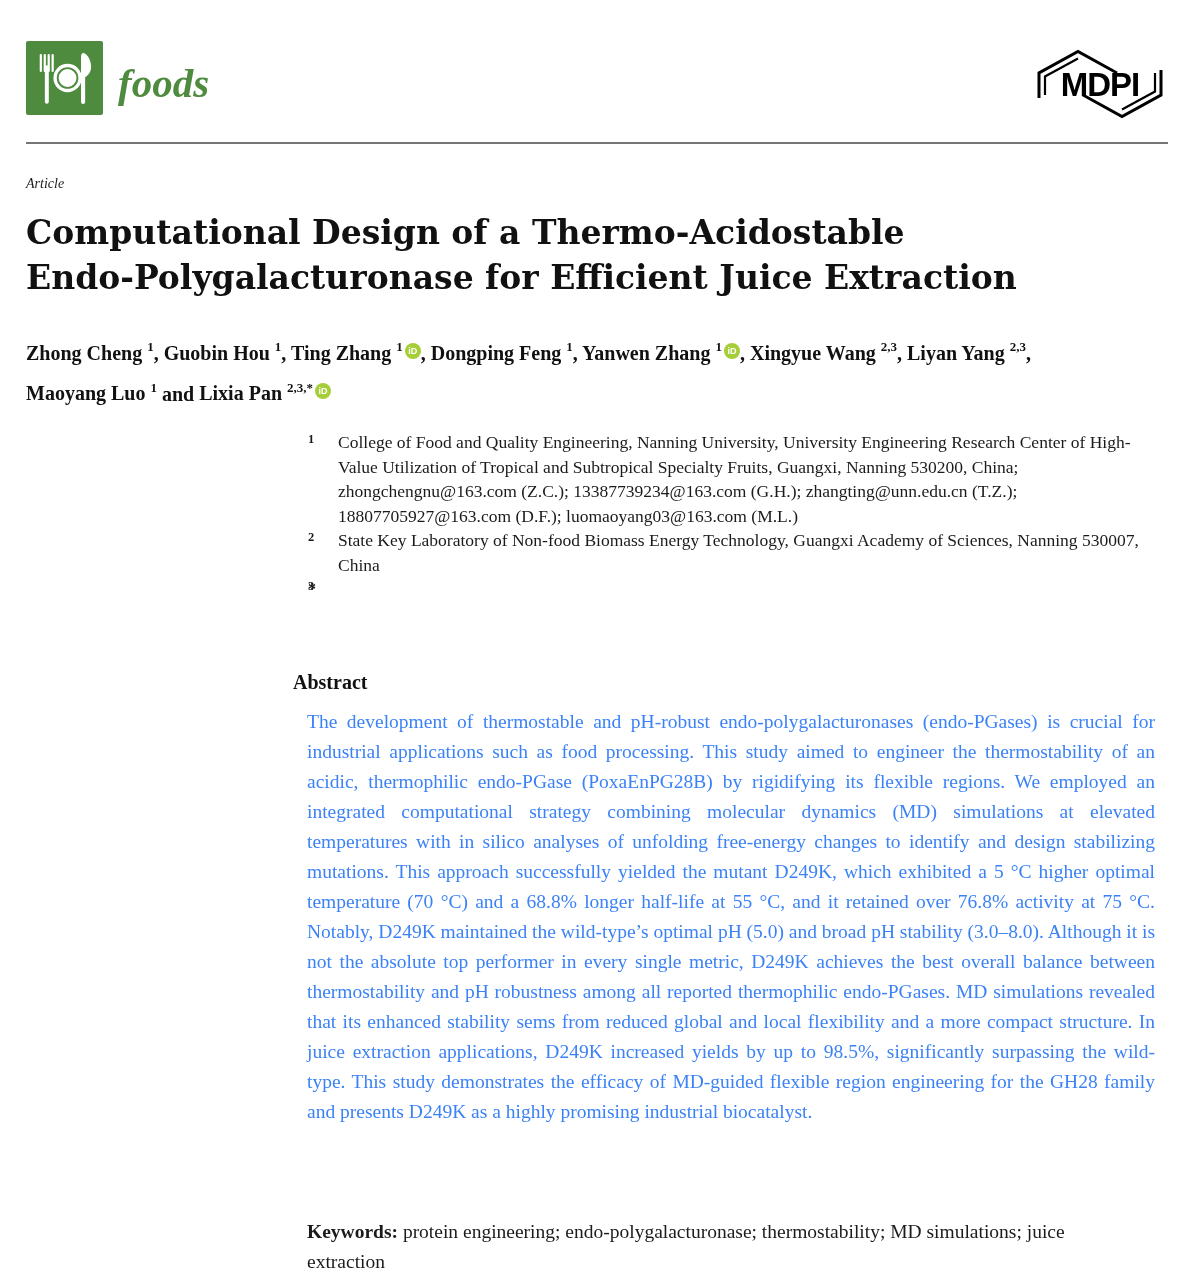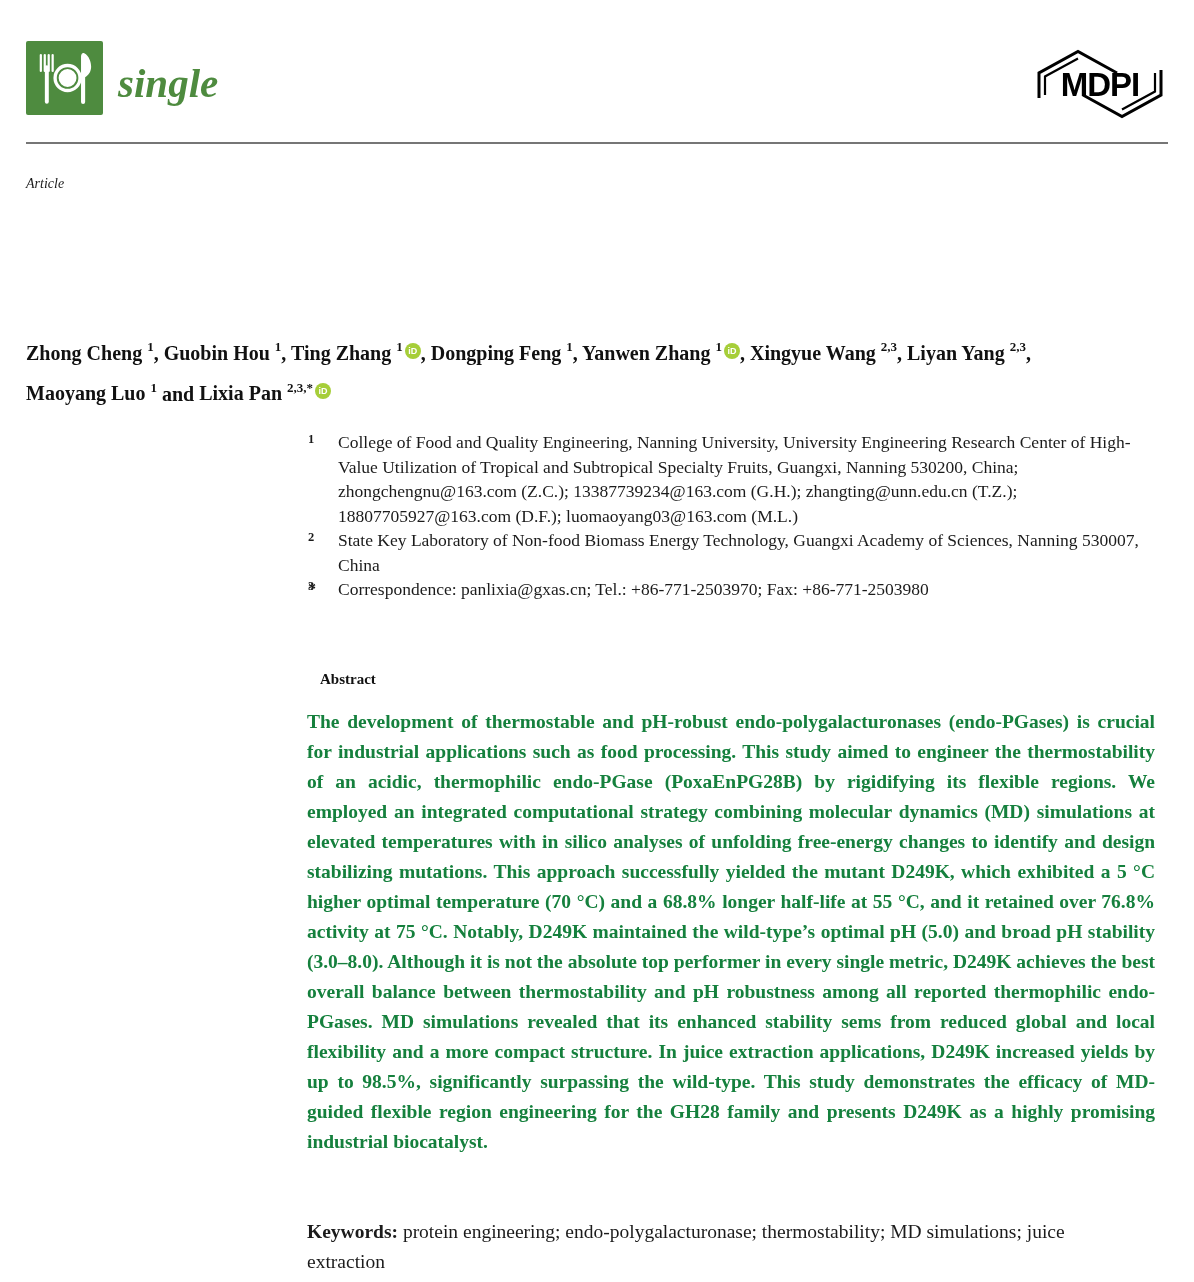--- a/index.html
+++ b/index.html
@@ -61,26 +61,26 @@
     font-size:17.5px; line-height:24.5px; color:#1b1b1b;
   }
   .affil { position:relative; padding-left:31px; }
   .affil .marker {
     position:absolute; left:1px; top:-3px;
     font-size:12.5px; font-weight:bold;
   }
   .affil .marker.star { font-weight:bold; font-size:16px; top:0; }
   
   .abstract-heading {
-    position:absolute; left:320px; top:671px;
-    font-size:15px; font-weight:bold; color:#111111;
+    position:absolute; left:293px; top:671px;
+    font-size:20px; font-weight:bold; color:#111111;
   }
   .abstract-text {
     position:absolute; left:307px; top:707px; width:848px;
-    font-size:19.5px; line-height:30px; text-align:justify; color:#15803d;font-weight:bold;
+    font-size:19.5px; line-height:30px; text-align:justify; color:#3b82f6;
   }
   .keywords {
     position:absolute; left:307px; top:1217px; width:810px;
     font-size:19.5px; line-height:30px; color:#1b1b1b;
   }
   .keywords b { font-weight:bold; }
 </style>
 </head>
 <body>
 
@@ -96,43 +96,44 @@
         <rect x="22.8" y="9" width="2.6" height="21" rx="1.3" fill="#ffffff"></rect>
 
         <rect x="15" y="22" width="4.6" height="45" rx="2.3" fill="#ffffff"></rect>
 
         <circle cx="41.5" cy="37" r="16.5" fill="#ffffff"></circle>
         <circle cx="41.5" cy="37" r="11.5" fill="none" stroke="#4e8b3f" stroke-width="2.2"></circle>
 
         <path d="M61 8 C 66.5 11, 69 18, 69 24 C 69 30, 65.5 34.5, 62 36 L 62 65 A 2.4 2.4 0 0 1 57.2 65 L 57.2 12 C 57.2 9.2, 58.8 7, 61 8 Z" fill="#ffffff"></path>
       </svg>
     </div>
-    <span class="logo-text">single</span>
+    <span class="logo-text">foods</span>
   </div>
 
   <svg class="mdpi-logo" viewBox="0 0 132 72">
     <path d="M5 50 L5 25 L44 3.5 L83 25" fill="none" stroke="#000000" stroke-width="3"></path>
     <path d="M11 47 L11 28.5 L44 10.5" fill="none" stroke="#000000" stroke-width="2.2"></path>
     <path d="M127 22 L127 47 L88 68.5 L49 47" fill="none" stroke="#000000" stroke-width="3"></path>
     <path d="M121 25 L121 43.5 L88 61.5" fill="none" stroke="#000000" stroke-width="2.2"></path>
     <text x="66" y="48" text-anchor="middle" font-family="Liberation Sans, sans-serif" font-size="33" font-weight="900" letter-spacing="-1" fill="#000000">MDPI</text>
   </svg>
 
   <hr class="rule">
 
   <div class="article-type">Article</div>
 
+  <h1 class="title">Computational Design of a Thermo-Acidostable<br>Endo-Polygalacturonase for Efficient Juice Extraction</h1>
 
   <div class="authors"><span class="author">Zhong Cheng <sup>1</sup></span><span class="sep">, </span><span class="author">Guobin Hou <sup>1</sup></span><span class="sep">, </span><span class="author">Ting Zhang <sup>1</sup><span class="orcid">iD</span></span><span class="sep">, </span><span class="author">Dongping Feng <sup>1</sup></span><span class="sep">, </span><span class="author">Yanwen Zhang <sup>1</sup><span class="orcid">iD</span></span><span class="sep">, </span><span class="author">Xingyue Wang <sup>2,3</sup></span><span class="sep">, </span><span class="author">Liyan Yang <sup>2,3</sup></span><span class="sep">, </span><span class="author">Maoyang Luo <sup>1</sup></span><span class="sep"> and </span><span class="author">Lixia Pan <sup>2,3,*</sup><span class="orcid">iD</span></span></div>
 
   <div class="affils">
       <div class="affil"><span class="marker">1</span><span>College of Food and Quality Engineering, Nanning University, University Engineering Research Center of High-Value Utilization of Tropical and Subtropical Specialty Fruits, Guangxi, Nanning 530200, China; zhongchengnu@163.com (Z.C.); 13387739234@163.com (G.H.); zhangting@unn.edu.cn (T.Z.); 18807705927@163.com (D.F.); luomaoyang03@163.com (M.L.)</span></div>
       <div class="affil"><span class="marker">2</span><span>State Key Laboratory of Non-food Biomass Energy Technology, Guangxi Academy of Sciences, Nanning 530007, China</span></div>
       <div class="affil"><span class="marker">3</span></div>
-      <div class="affil"><span class="marker star">*</span><span>Correspondence: panlixia@gxas.cn; Tel.: +86-771-2503970; Fax: +86-771-2503980</span></div>
+      <div class="affil"><span class="marker star">*</span></div>
     </div>
 
   <div class="abstract-heading">Abstract</div>
   <p class="abstract-text">The development of thermostable and pH-robust endo-polygalacturonases (endo-PGases) is crucial for industrial applications such as food processing. This study aimed to engineer the thermostability of an acidic, thermophilic endo-PGase (PoxaEnPG28B) by rigidifying its flexible regions. We employed an integrated computational strategy combining molecular dynamics (MD) simulations at elevated temperatures with in silico analyses of unfolding free-energy changes to identify and design stabilizing mutations. This approach successfully yielded the mutant D249K, which exhibited a 5 °C higher optimal temperature (70 °C) and a 68.8% longer half-life at 55 °C, and it retained over 76.8% activity at 75 °C. Notably, D249K maintained the wild-type’s optimal pH (5.0) and broad pH stability (3.0–8.0). Although it is not the absolute top performer in every single metric, D249K achieves the best overall balance between thermostability and pH robustness among all reported thermophilic endo-PGases. MD simulations revealed that its enhanced stability sems from reduced global and local flexibility and a more compact structure. In juice extraction applications, D249K increased yields by up to 98.5%, significantly surpassing the wild-type. This study demonstrates the efficacy of MD-guided flexible region engineering for the GH28 family and presents D249K as a highly promising industrial biocatalyst.</p>
 
   <p class="keywords"><b>Keywords:</b><span> protein engineering; endo-polygalacturonase; thermostability; MD simulations; juice extraction</span></p>
 
 </div>
 
 </body></html>

